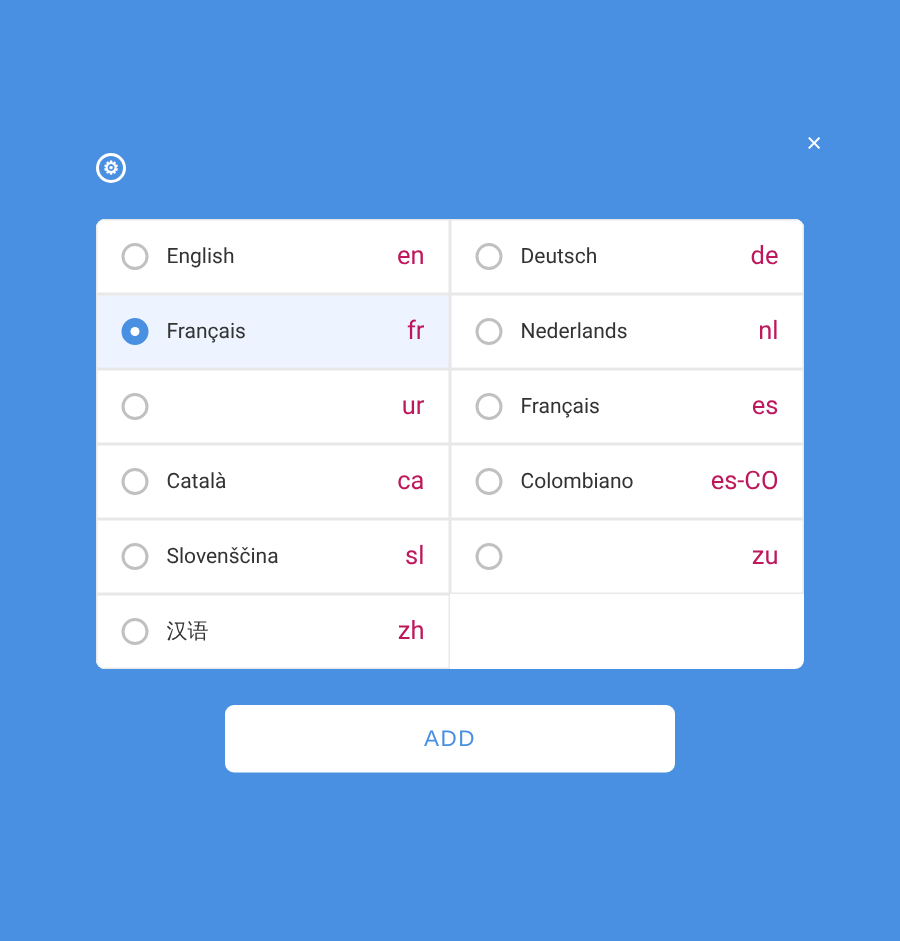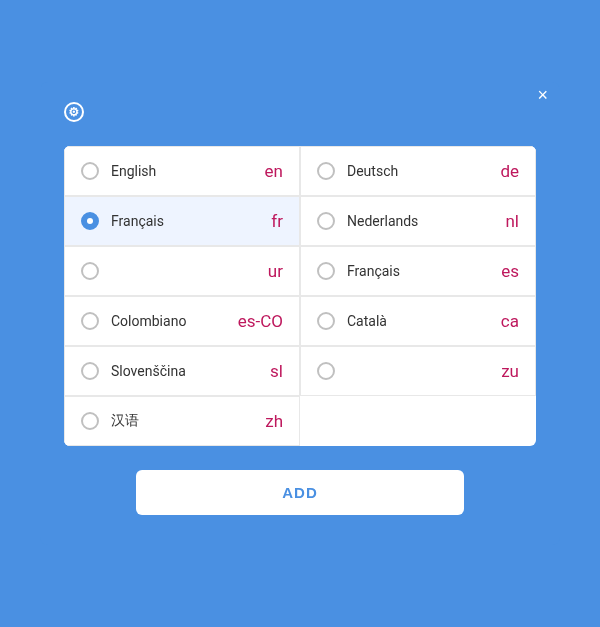--- a/index.html
+++ b/index.html
@@ -98,29 +98,29 @@
       font-size: 14px;
       color: #333;
     }
     .lang-code {
       font-size: 17px;
       color: #be185d;
       margin-left: auto;
     }
     .add-btn {
       display: block;
-      width: 328px;
+      width: 300px;
       margin: 24px auto 0;
       padding: 14px;
       background: white;
       color: #4a90e2;
       border: none;
       border-radius: 6px;
       font-size: 15px;
-      font-weight: 700;
+      font-weight: 400;
       letter-spacing: 1px;
       cursor: pointer;
       text-align: center;
     }
   </style>
 </head>
 <body>
 
 <div class="dialog">
   <button class="close-btn">×</button>
@@ -152,27 +152,27 @@
       <div class="radio-circle "></div>
       <span class="lang-code">ur</span>
     </div>
       <div class="lang-item">
       <div class="radio-circle "></div>
       <span class="lang-name">Français</span>
       <span class="lang-code">es</span>
     </div>
       <div class="lang-item">
       <div class="radio-circle "></div>
-      <span class="lang-name">Colombiano</span>
-      <span class="lang-code">es-CO</span>
+      <span class="lang-name">Català</span>
+      <span class="lang-code">ca</span>
     </div>
       <div class="lang-item">
       <div class="radio-circle "></div>
-      <span class="lang-name">Català</span>
-      <span class="lang-code">ca</span>
+      <span class="lang-name">Colombiano</span>
+      <span class="lang-code">es-CO</span>
     </div>
       <div class="lang-item">
       <div class="radio-circle "></div>
       <span class="lang-name">Slovenščina</span>
       <span class="lang-code">sl</span>
     </div>
       <div class="lang-item">
       <div class="radio-circle "></div>
       <span class="lang-code">zu</span>
     </div>

